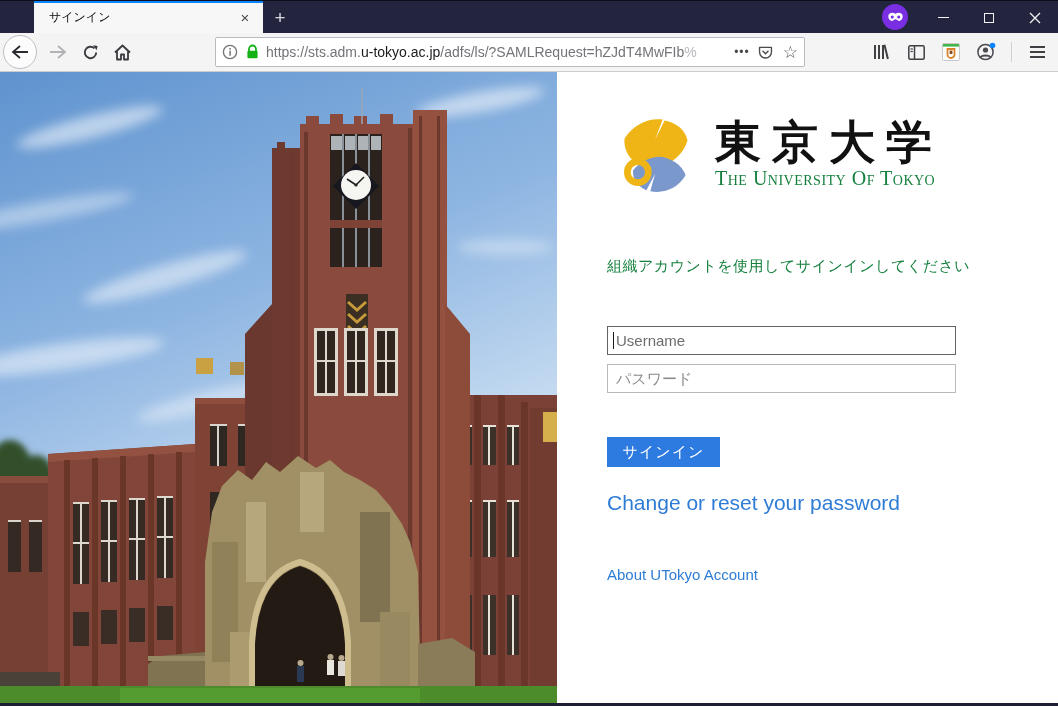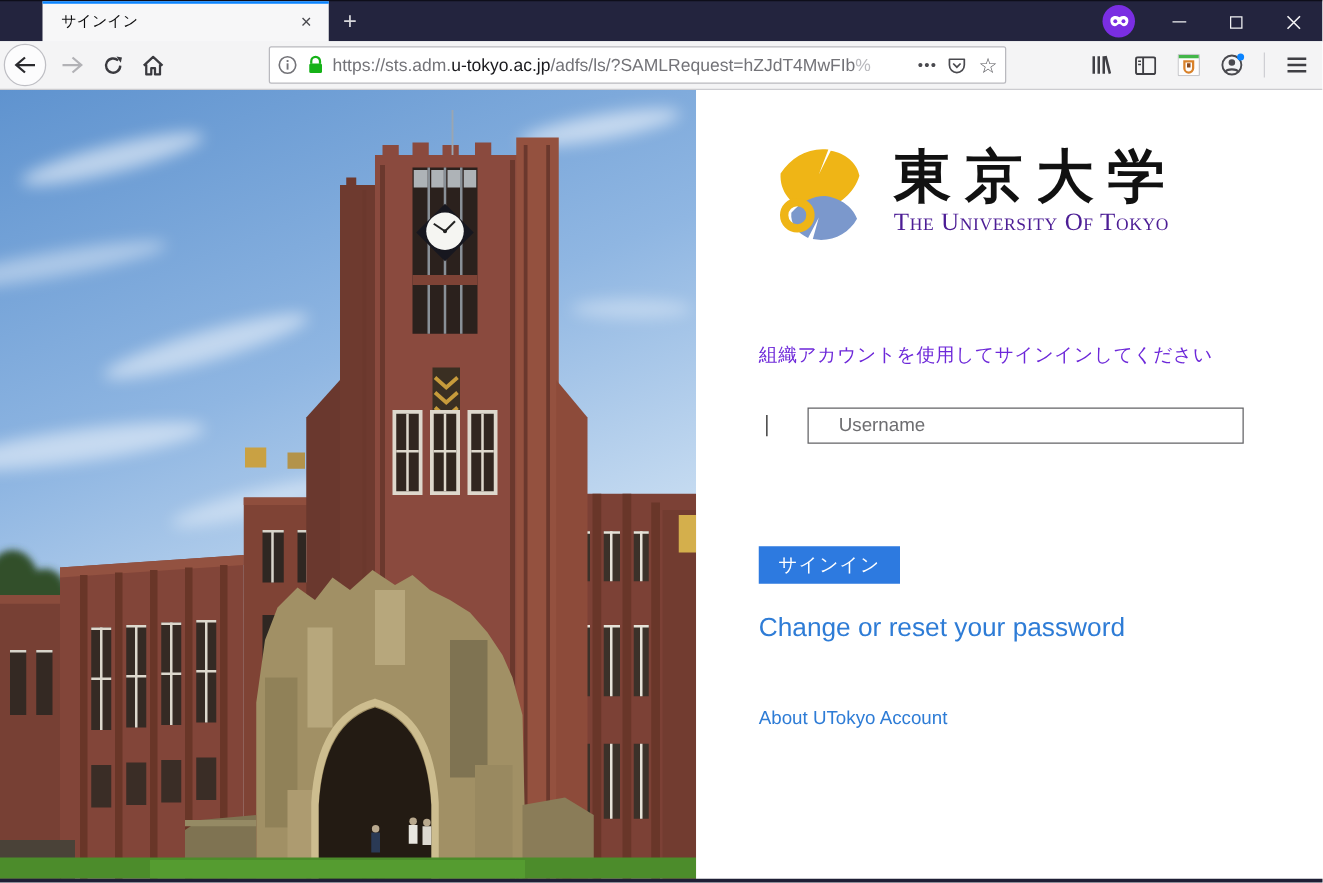--- a/index.html
+++ b/index.html
@@ -40,24 +40,24 @@
 
   
   .content { position:relative; flex:1; background:#fff; }
   .photo { position:absolute; left:0; top:0; width:557px; height:631px; }
   .bottom-border { position:absolute; left:0; bottom:0; width:1058px; height:3px; background:#1e1f35; z-index:5; }
 
   
   .panel { position:absolute; left:557px; top:0; right:0; bottom:0; background:#fff; }
   .logo { position:absolute; left:56px; top:36px; display:flex; align-items:center; }
   .logo-text { margin-left:16px; }
-  .logo-jp { font-family:Liberation Serif, serif; font-size:46px; font-weight:600; letter-spacing:11px; color:#111; line-height:1.05; white-space:nowrap; }
-  .logo-en { font-family:"Liberation Serif", serif; font-variant:small-caps; font-size:20px; letter-spacing:0.5px; color:#4c1d95; text-transform:capitalize; margin-top:1px; }
-  .instruction { position:absolute; left:50px; top:203px; font-size:15px; color:#6d28d9; letter-spacing:0.5px; }
-  .field { position:absolute; left:50px; width:349px; height:29px; font-size:15px; padding:0 24px; background:#fff; outline:none; font-family:"Liberation Sans",sans-serif;margin-left:39px; }
+  .logo-jp { font-family:Liberation Sans, sans-serif; font-size:46px; font-weight:600; letter-spacing:11px; color:#111; line-height:1.05; white-space:nowrap; }
+  .logo-en { font-family:"Liberation Serif", serif; font-variant:small-caps; font-size:20px; letter-spacing:0.5px; color:#15803d; text-transform:capitalize; margin-top:1px; }
+  .instruction { position:absolute; left:50px; top:185px; font-size:15px; color:#15803d; letter-spacing:0.5px; }
+  .field { position:absolute; left:50px; width:349px; height:29px; font-size:15px; padding:0 8px; background:#fff; outline:none; font-family:"Liberation Sans",sans-serif; }
   .field::placeholder { color:#6d6d70; opacity:1; }
   .field.username { top:254px; border:1px solid #636366; }
   .field.password { top:292px; border:1px solid #bababd; }
   .field.password::placeholder { color:#8a8a8e; }
   .caret { position:absolute; left:56px; top:260px; width:1px; height:17px; background:#1a1a1a; }
   .signin-btn { position:absolute; left:50px; top:365px; width:113px; height:30px; background:#2d7ae0; color:#fff; font-size:15px; border:none; font-family:"Liberation Sans",sans-serif; letter-spacing:1px; }
   .plink { position:absolute; left:50px; color:#2e7cd6; font-size:15px; text-decoration:none; white-space:nowrap; }
   .plink.l1 { top:422px; }
   .plink.l2 { top:419px; font-size:21px; }
   .plink.l3 { top:485px; }
@@ -433,20 +433,21 @@
         <div class="logo-text">
           <div class="logo-jp">東京大学</div>
           <div class="logo-en">The University of Tokyo</div>
         </div>
       </div>
 
       <div class="instruction">組織アカウントを使用してサインインしてください</div>
 
       <input class="field username" type="text" placeholder="Username" style="">
       <div class="caret"></div>
+      <input class="field password" type="text" placeholder="パスワード" style="">
 
       <button class="signin-btn">サインイン</button>
 
       <a class="plink l2" href="#">Change or reset your password</a>
       <a class="plink l4" href="#">About UTokyo Account</a>
     </div>
 
     <div class="bottom-border"></div>
   </div>
 </div>

